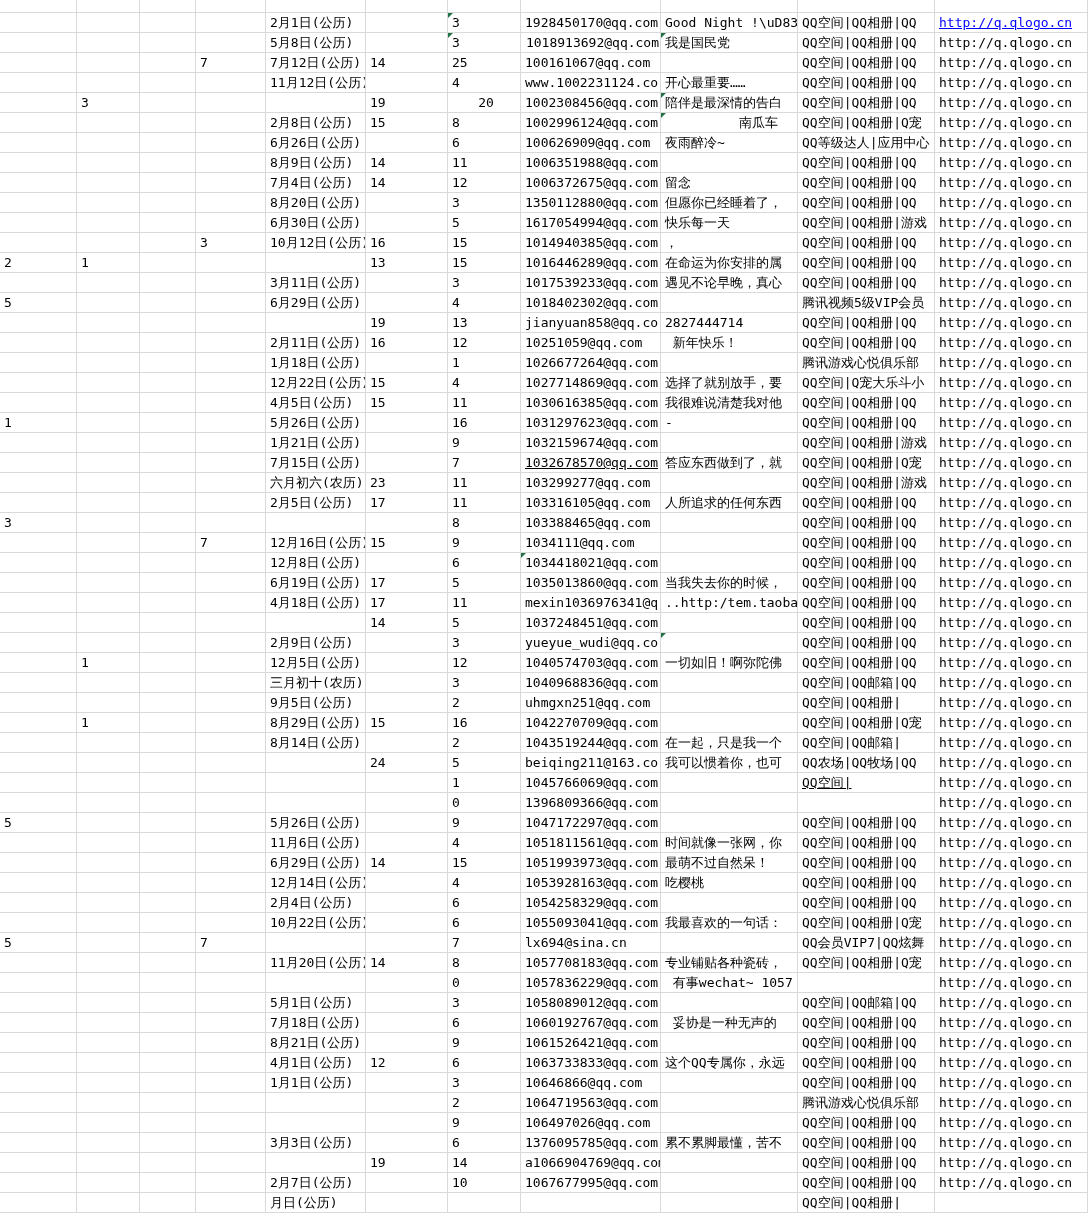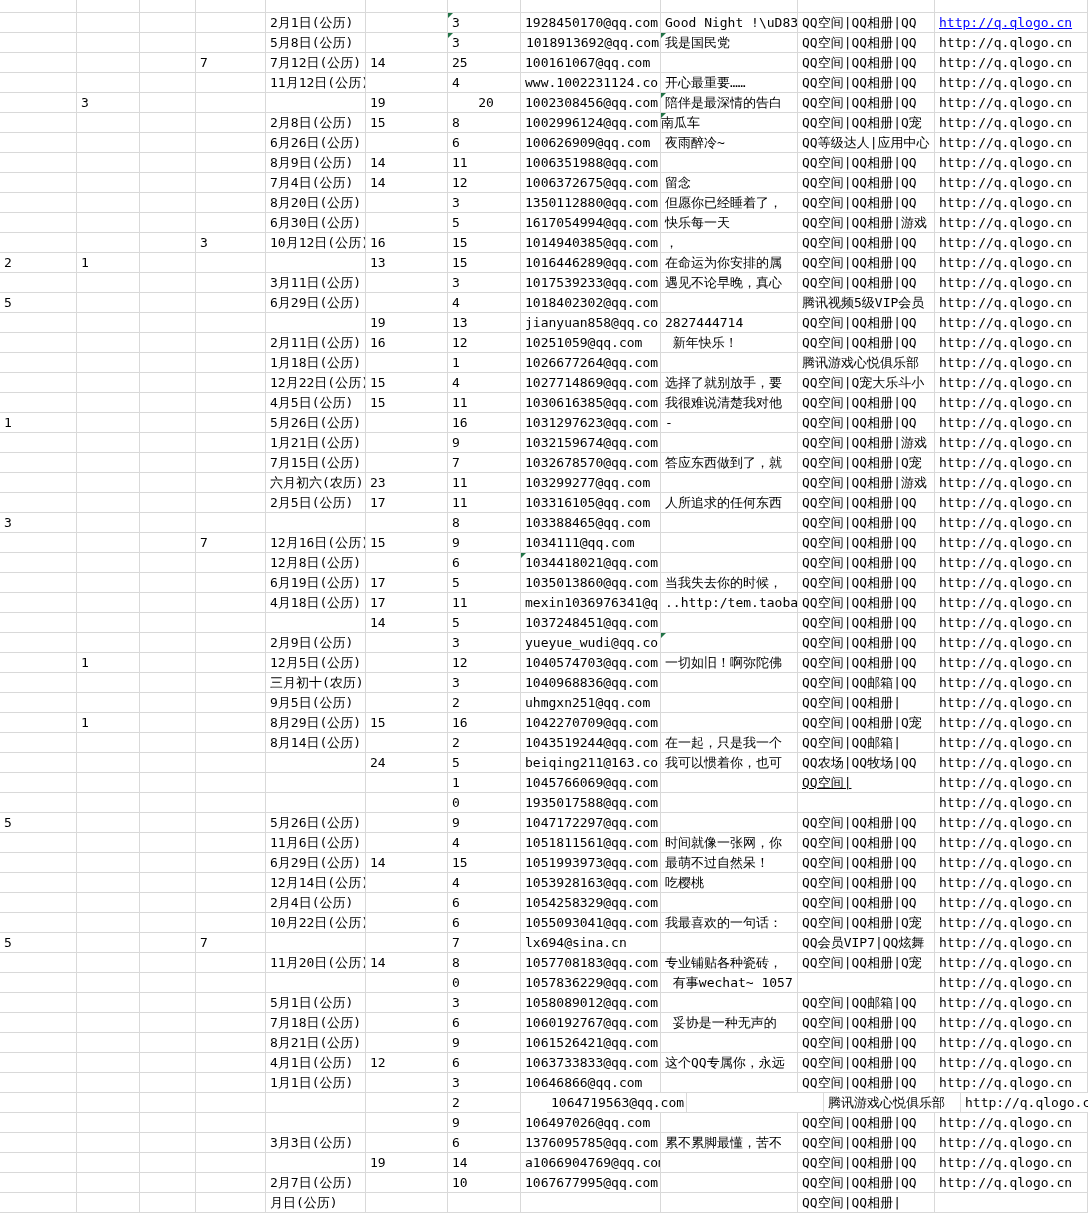--- a/index.html
+++ b/index.html
@@ -8,21 +8,21 @@
     font-family:"DejaVu Sans Mono","Liberation Mono","DejaVu Sans",monospace;
     font-size:13px;color:#000;cursor:cell;
   }
   .row{display:flex;height:20px;line-height:19px;}
   .row.toprow{height:13px;}
   .cell{
     box-sizing:border-box;flex:none;position:relative;
     border-right:1px solid #d9d9d9;border-bottom:1px solid #d9d9d9;
     padding:0 0 0 4px;white-space:pre;overflow:hidden;
   }
-  .cell.ar{text-align:left;padding-right:2px;padding-left:0;}
+  .cell.ar{text-align:right;padding-right:19px;padding-left:0;}
   .cell.link{color:#0000ff;text-decoration:underline;cursor:pointer;}
   .cell.gc::after{
     content:"";position:absolute;left:0;top:0;width:0;height:0;
     border-top:5px solid #217346;border-right:5px solid transparent;
   }
   .row.header .cell{color:#000;}
 </style>
 </head>
 <body>
 
@@ -327,21 +327,21 @@
       <div class="cell" style="width: 153px;">http://q.qlogo.cn</div>
     </div>
     <div class="row">
       <div class="cell" style="width: 77px;"></div>
       <div class="cell" style="width: 63px;"></div>
       <div class="cell" style="width: 56px;"></div>
       <div class="cell" style="width: 70px;"></div>
       <div class="cell" style="width: 100px;">7月15日(公历)</div>
       <div class="cell" style="width: 82px;"></div>
       <div class="cell" style="width: 73px;">7</div>
-      <div class="cell" style="width: 140px;">1032678570@qq.com</div>
+      <div class="cell" style="width: 140px; text-decoration: underline;">1032678570@qq.com</div>
       <div class="cell" style="width: 137px;">答应东西做到了，就</div>
       <div class="cell" style="width: 137px;">QQ空间|QQ相册|Q宠</div>
       <div class="cell" style="width: 153px;">http://q.qlogo.cn</div>
     </div>
     <div class="row">
       <div class="cell" style="width: 77px;"></div>
       <div class="cell" style="width: 63px;"></div>
       <div class="cell" style="width: 56px;"></div>
       <div class="cell" style="width: 70px;"></div>
       <div class="cell" style="width: 100px;">六月初六(农历)</div>
@@ -548,21 +548,21 @@
       <div class="cell" style="width: 153px;">http://q.qlogo.cn</div>
     </div>
     <div class="row">
       <div class="cell" style="width: 77px;"></div>
       <div class="cell" style="width: 63px;"></div>
       <div class="cell" style="width: 56px;"></div>
       <div class="cell" style="width: 70px;"></div>
       <div class="cell" style="width: 100px;"></div>
       <div class="cell" style="width: 82px;"></div>
       <div class="cell" style="width: 73px;">0</div>
-      <div class="cell" style="width: 140px;">1935017588@qq.com</div>
+      <div class="cell" style="width: 140px;">1396809366@qq.com</div>
       <div class="cell" style="width: 137px;"></div>
       <div class="cell" style="width: 137px;"></div>
       <div class="cell" style="width: 153px;">http://q.qlogo.cn</div>
     </div>
     <div class="row">
       <div class="cell" style="width: 77px;">5</div>
       <div class="cell" style="width: 63px;"></div>
       <div class="cell" style="width: 56px;"></div>
       <div class="cell" style="width: 70px;"></div>
       <div class="cell" style="width: 100px;">5月26日(公历)</div>
@@ -743,21 +743,21 @@
       <div class="cell" style="width: 153px;">http://q.qlogo.cn</div>
     </div>
     <div class="row">
       <div class="cell" style="width: 77px;"></div>
       <div class="cell" style="width: 63px;"></div>
       <div class="cell" style="width: 56px;"></div>
       <div class="cell" style="width: 70px;"></div>
       <div class="cell" style="width: 100px;"></div>
       <div class="cell" style="width: 82px;"></div>
       <div class="cell" style="width: 73px;">2</div>
-      <div class="cell" style="width: 140px; margin-left: 26px;">1064719563@qq.com</div>
+      <div class="cell" style="width: 140px;">1064719563@qq.com</div>
       <div class="cell" style="width: 137px;"></div>
       <div class="cell" style="width: 137px;">腾讯游戏心悦俱乐部</div>
       <div class="cell" style="width: 153px;">http://q.qlogo.cn</div>
     </div>
     <div class="row">
       <div class="cell" style="width: 77px;"></div>
       <div class="cell" style="width: 63px;"></div>
       <div class="cell" style="width: 56px;"></div>
       <div class="cell" style="width: 70px;"></div>
       <div class="cell" style="width: 100px;"></div>

